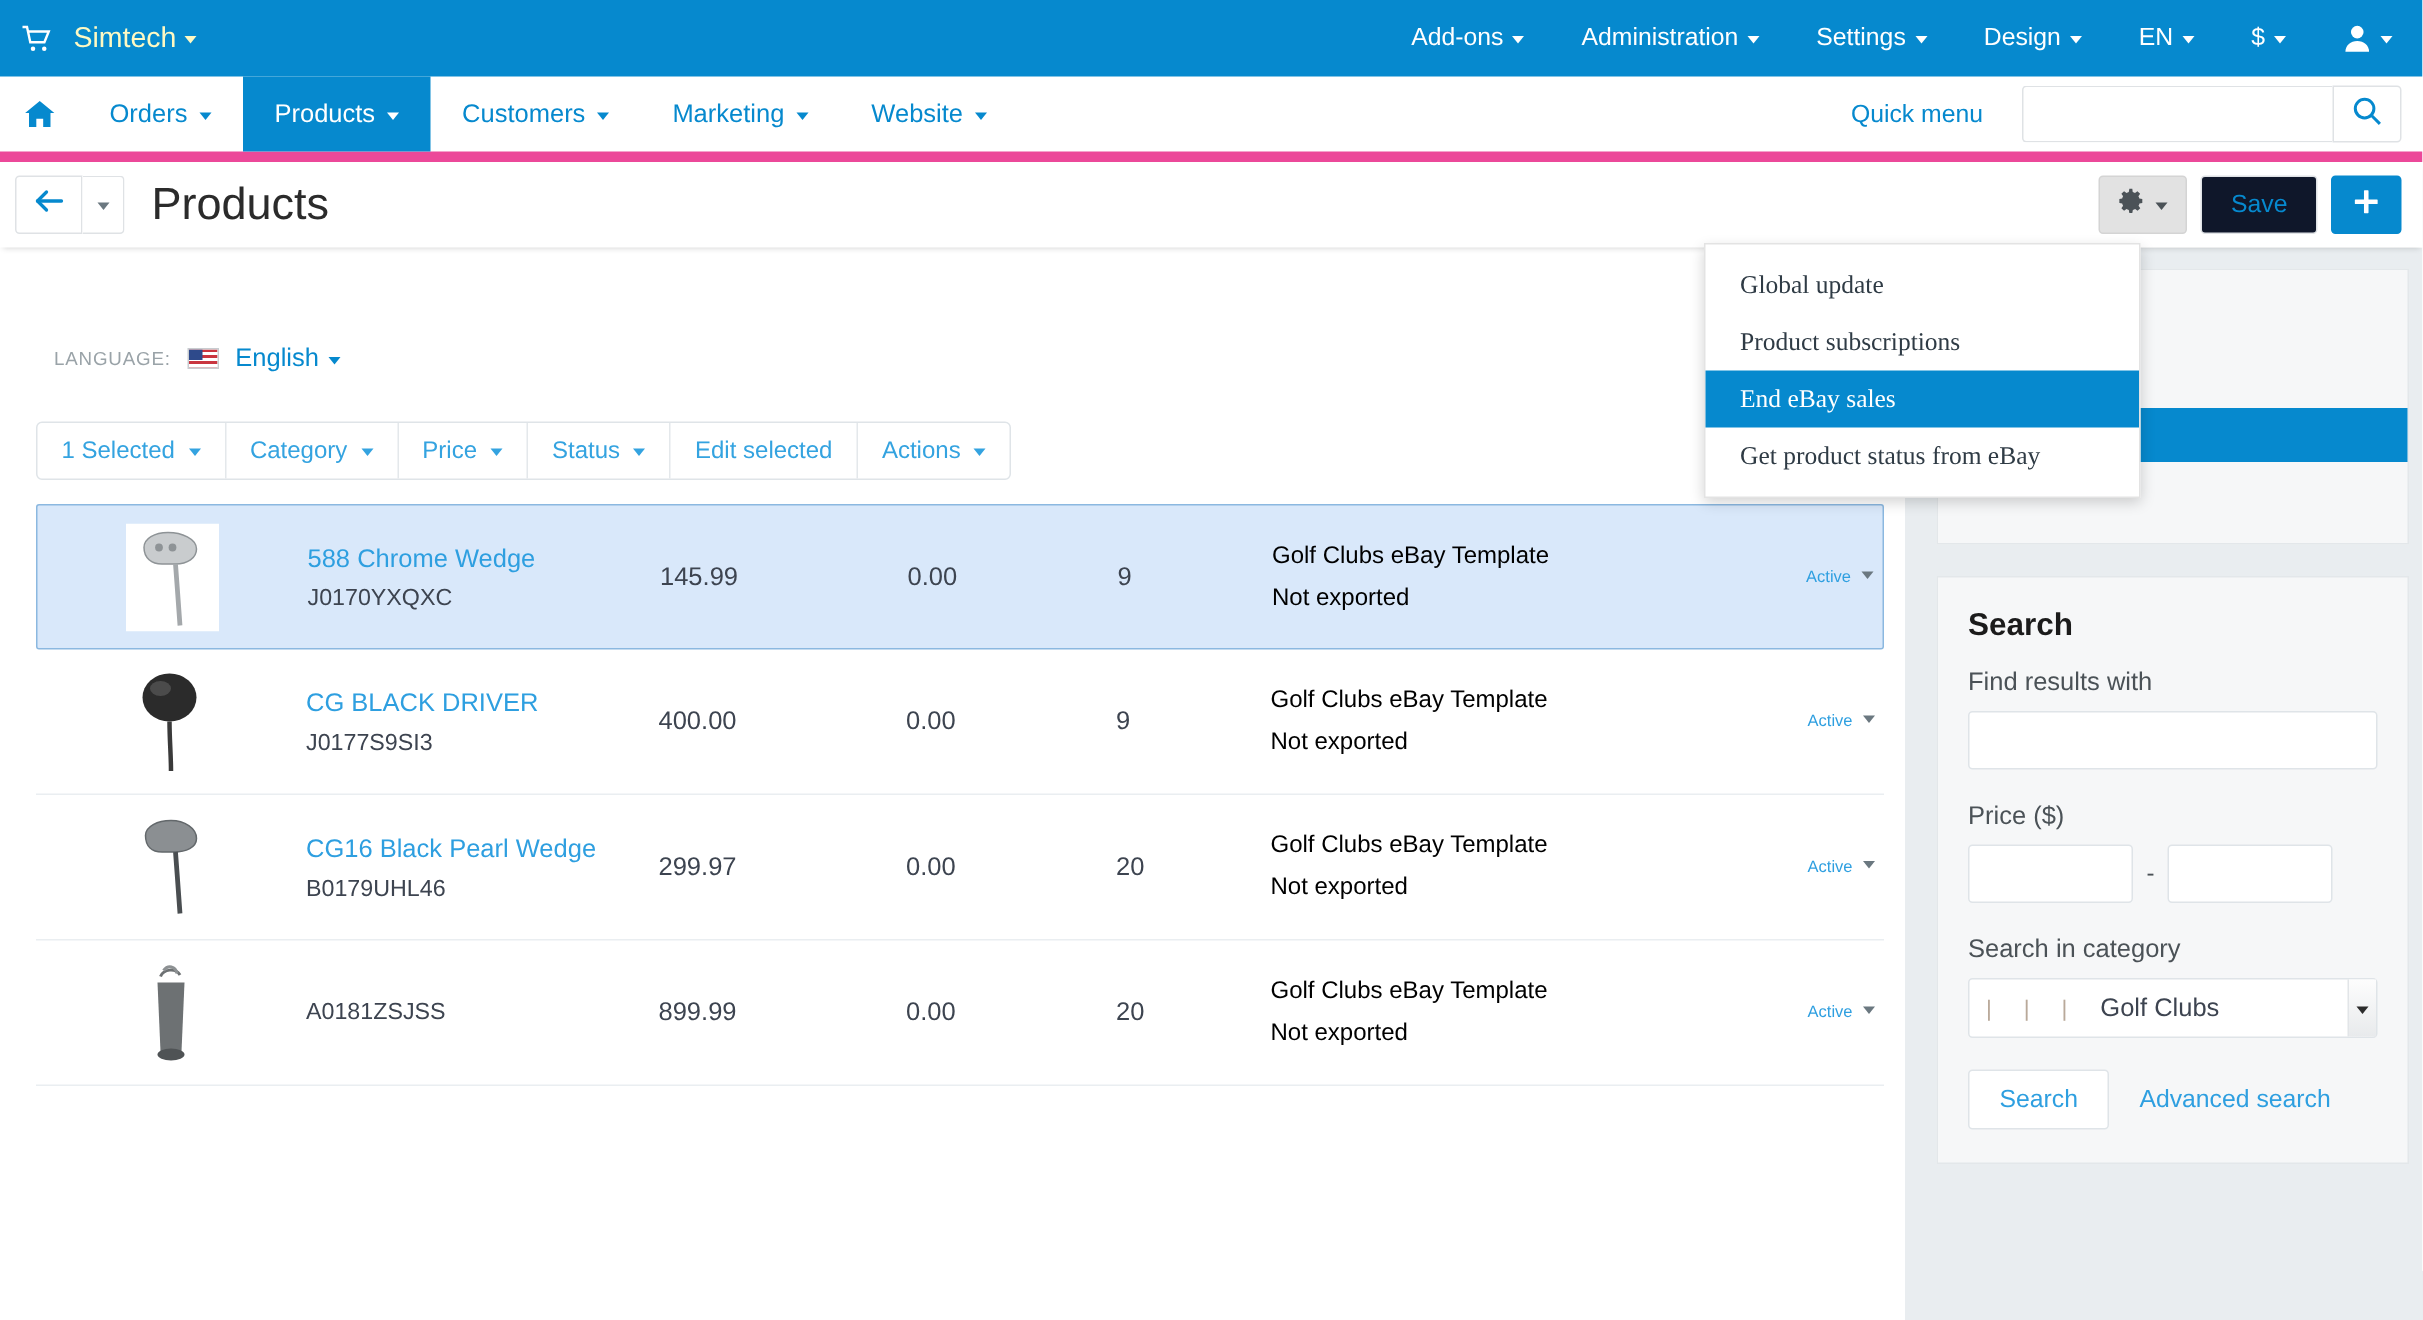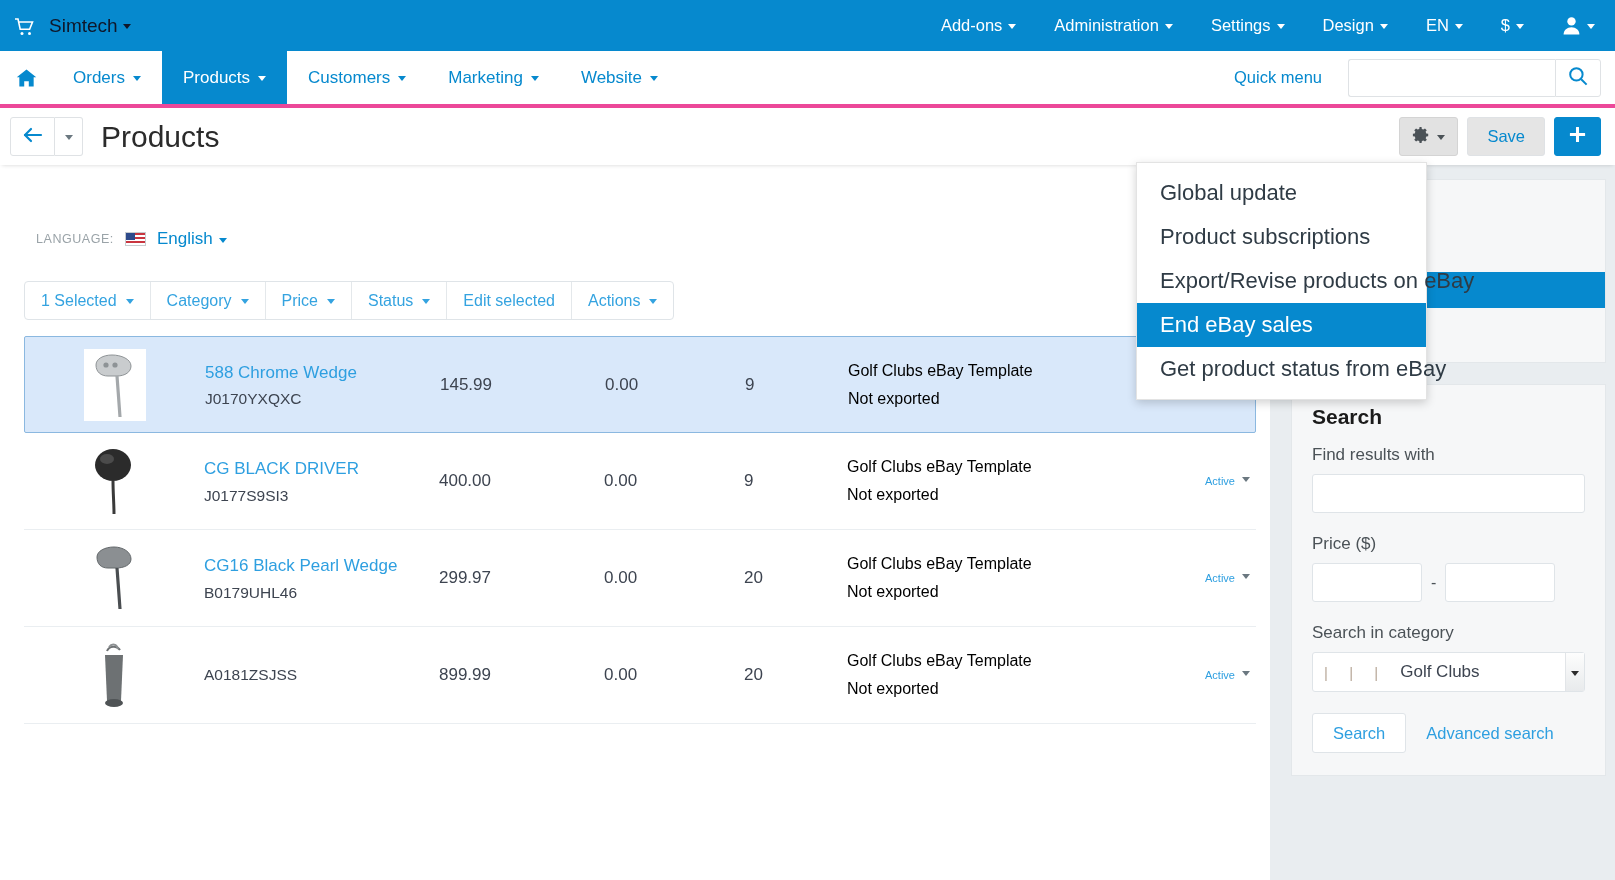--- a/index.html
+++ b/index.html
@@ -17,22 +17,22 @@
     height: 51px;
     background: #0689ce;
     display: flex;
     align-items: center;
     padding: 0 16px 0 14px;
     color: #ffffff;
     position: relative;
     z-index: 5;
   }
   .brand {
-    display: flex; align-items: flex-end; gap: 14px;
-    font-size: 19px; color: #0f172a;
+    display: flex; align-items: center; gap: 14px;
+    font-size: 19px; color: #fef9c3;
   }
   .cart-icon { display:flex; align-items:center; }
   .brand-name { display: flex; align-items: center; gap: 5px; font-size: 19px; }
   .caret {
     width: 0; height: 0;
     border-left: 4.5px solid transparent;
     border-right: 4.5px solid transparent;
     border-top: 5px solid currentColor;
     display: inline-block;
     margin-top: 2px;
@@ -48,21 +48,21 @@
   }
   .top-item:last-child { padding-right: 4px; }
   .user-icon svg { display: block; }
 
   
   .navbar {
     height: 57px;
     background: #ffffff;
     display: flex;
     align-items: stretch;
-    border-bottom: 4px solid #ec4899;
+    border-bottom: 7px solid #ec4899;
     position: relative;
     z-index: 4;
   }
   .nav-home {
     display: flex; align-items: center; justify-content: center;
     width: 52px; color: #0689ce;
   }
   .nav-item {
     display: flex; align-items: center; gap: 8px;
     padding: 0 21px;
@@ -115,21 +115,21 @@
   }
   .title-actions { margin-left: auto; display: flex; align-items: center; gap: 9px; }
   .gear-btn {
     height: 39px; min-width: 58px; padding: 0 12px;
     background: #e2e2e2; border: 1px solid #d4d4d4; border-radius: 3px;
     display:flex; align-items:center; justify-content:center; gap:7px;
     color: #4b5257; cursor: pointer;
   }
   .save-btn {
     height: 39px; padding: 0 19px;
-    background: #e5e5e5; border: 1px solid #dfe2e5; border-radius: 3px;
+    background: #0f172a; border: 1px solid #dfe2e5; border-radius: 3px;
     color: #0689ce; font-size: 16.5px; cursor: pointer;
     display:flex; align-items:center;
   }
   .plus-btn {
     height: 39px; width: 47px;
     background: #0689ce; border: 1px solid #0689ce; border-radius: 3px;
     color: #fff; cursor: pointer;
     display:flex; align-items:center; justify-content:center;
   }
 
@@ -300,21 +300,21 @@
     position: absolute;
     left: 1136px; top: 162px;
     width: 291px;
     background: #ffffff;
     border: 1px solid #e3e3e3;
     box-shadow: 0 3px 9px rgba(0,0,0,0.18);
     padding: 8px 0;
     z-index: 50;
   }
   .gear-item {
-    padding: 9px 23px; font-size: 22px; color: #2f3b45; cursor: pointer; white-space: nowrap;
+    padding: 9px 23px; font-size: 17px; color: #2f3b45; cursor: pointer; white-space: nowrap; font-family: Liberation Serif, serif;
   }
   .gear-item.active { background: #0689ce; color: #ffffff; }
 </style>
 </head>
 <body>
 
 <div class="topbar">
   <div class="brand">
     <span class="cart-icon">
       <svg width="21" height="20" viewBox="0 0 21 20" fill="none" stroke="#ffffff" stroke-width="1.6">
@@ -644,16 +644,15 @@
         <span class="adv-link">Advanced search</span>
       </div>
     </div>
 
   </div>
 </div>
 
 <div class="gear-menu">
   <div class="gear-item">Global update</div>
   <div class="gear-item">Product subscriptions</div>
-  <div class="gear-item">Export/Revise products on eBay</div>
   <div class="gear-item active">End eBay sales</div>
   <div class="gear-item">Get product status from eBay</div>
 </div>
 
 </body></html>

